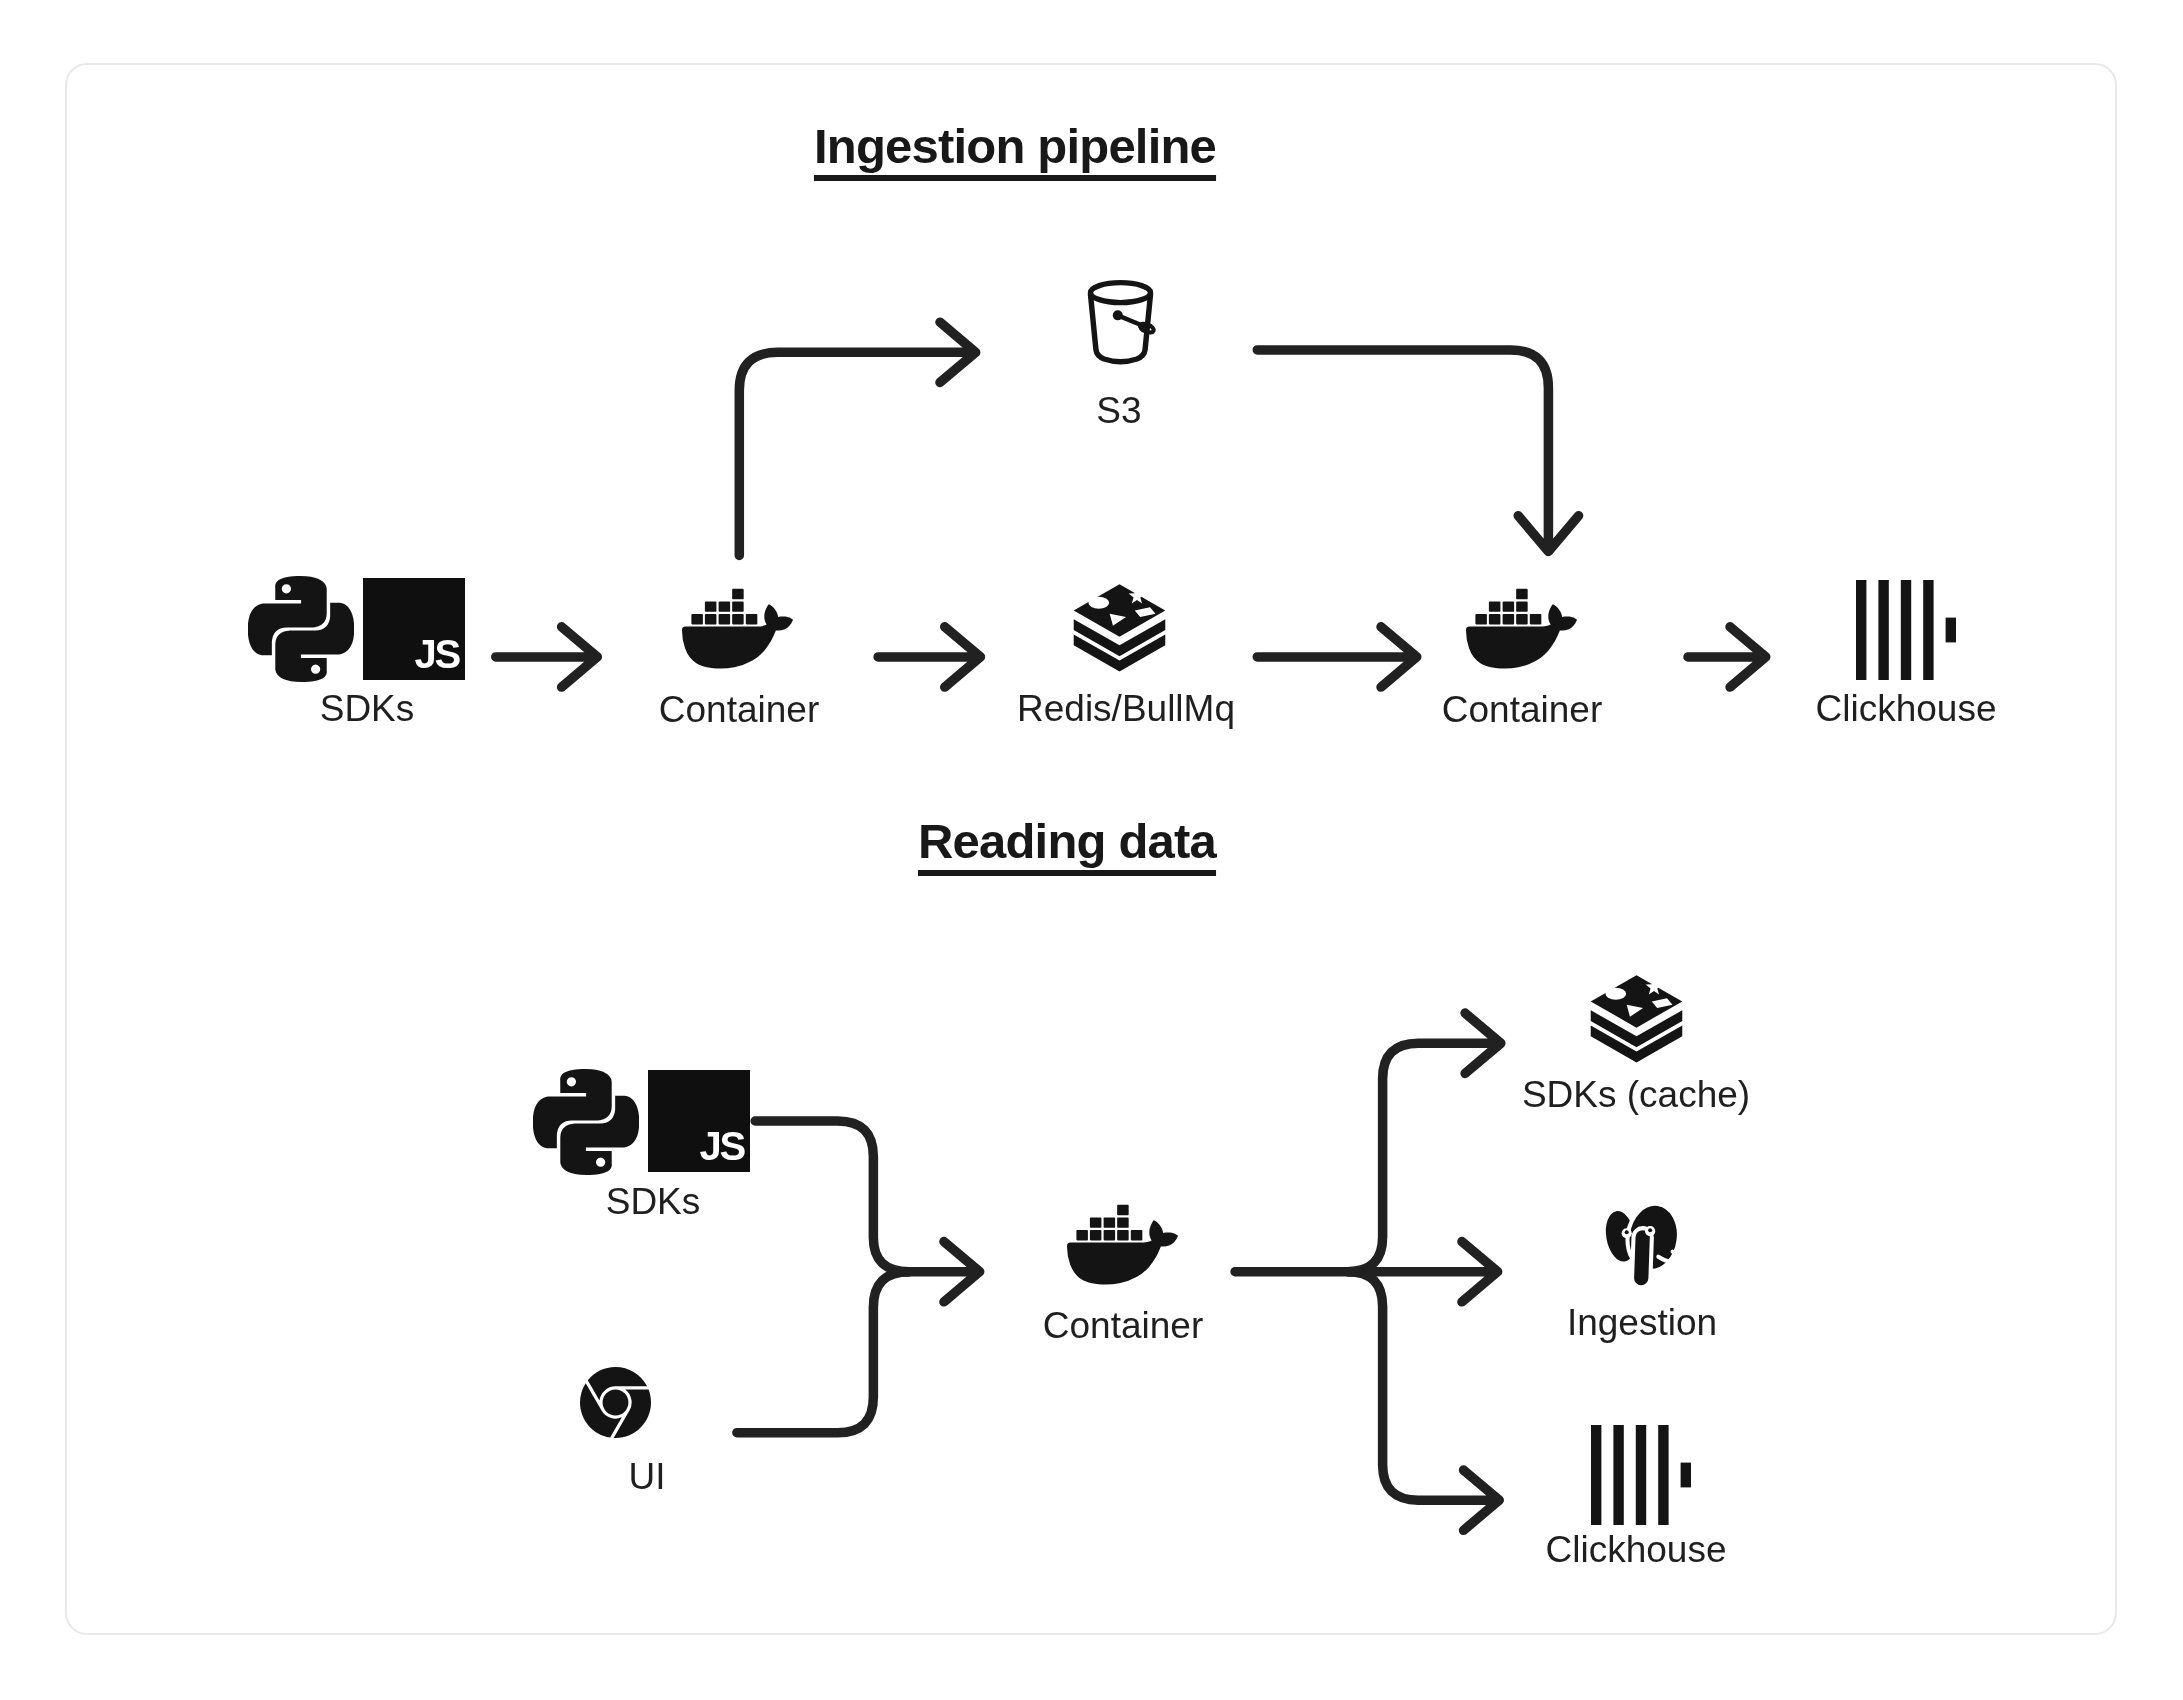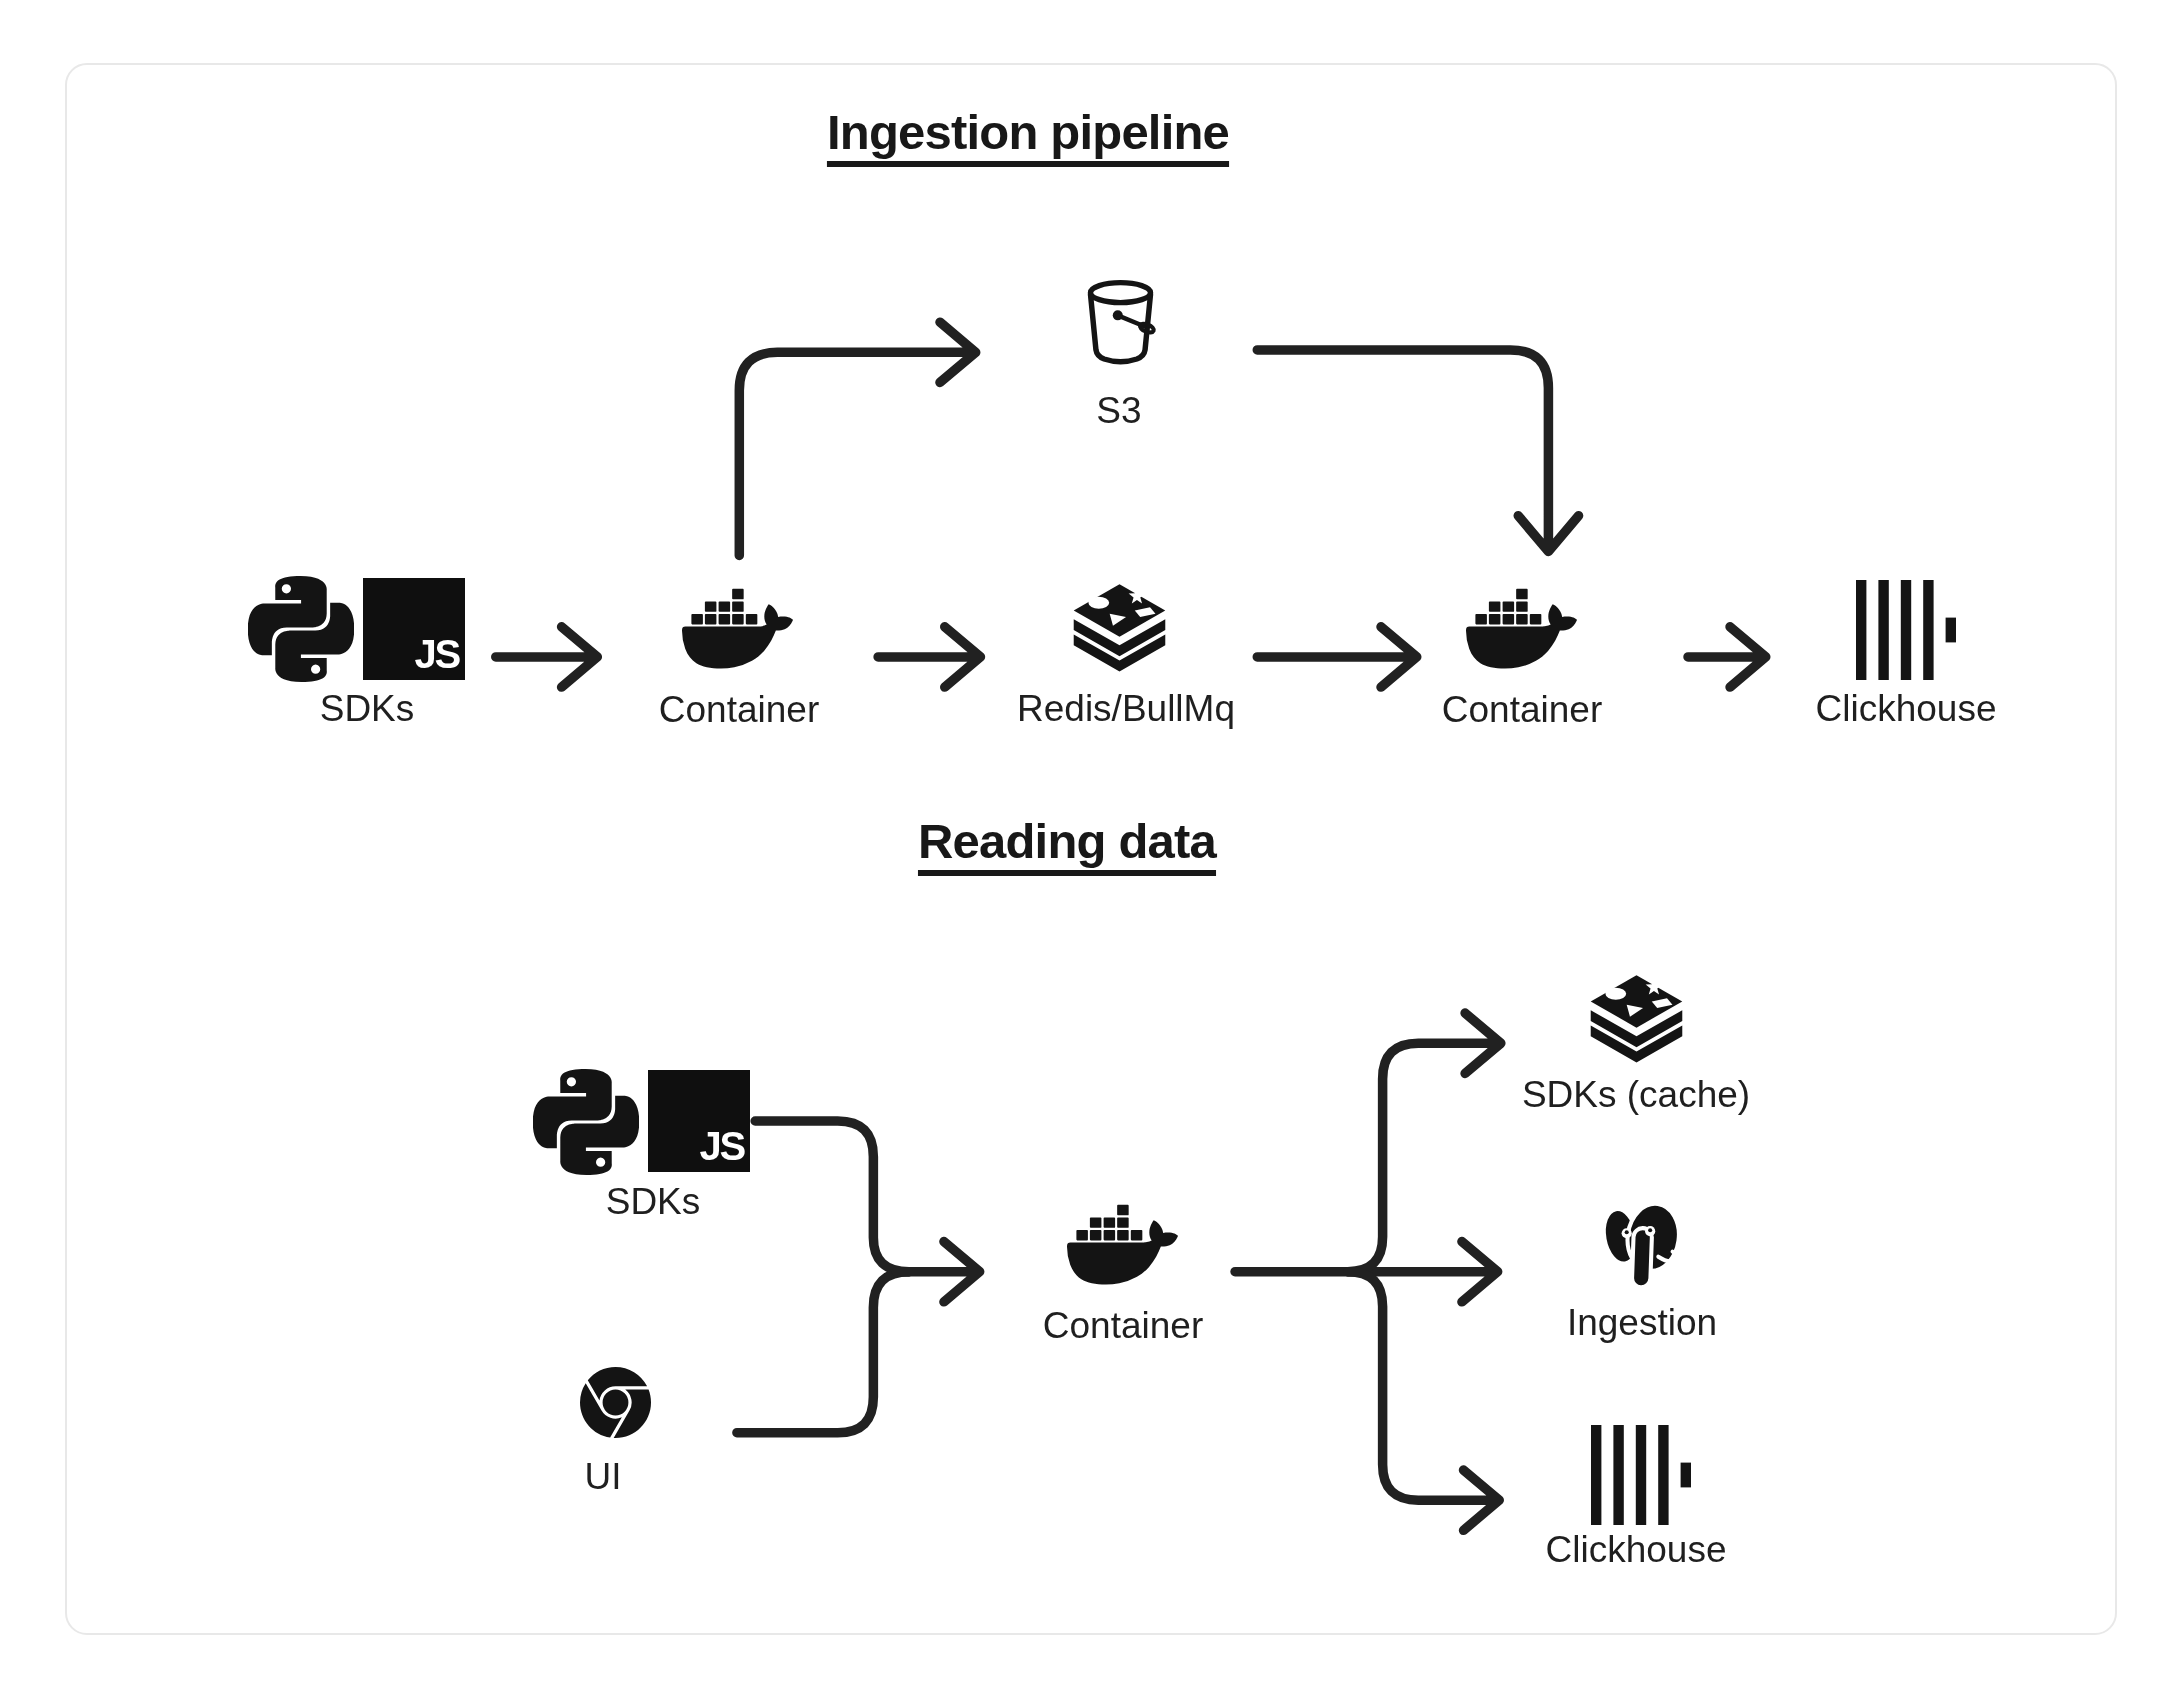--- a/index.html
+++ b/index.html
@@ -54,21 +54,21 @@
     <path d="M932 700 L932 492 Q932 444 980 444 L1230 444 M1185 406 L1230 444 L1185 482"></path>
     <path d="M1585 441 L1904 441 Q1952 441 1952 489 L1952 695 M1914 650 L1952 695 L1990 650"></path>
     <path d="M952 1413 L1056 1413 Q1101 1413 1101 1458 L1101 1560 Q1101 1603 1146 1603"></path>
     <path d="M929 1806 L1056 1806 Q1101 1806 1101 1761 L1101 1648 Q1101 1603 1146 1603"></path>
     <path d="M1130 1603 L1235 1603 M1190 1565 L1235 1603 L1190 1641"></path>
     <path d="M1557 1603 L1888 1603 M1843 1565 L1888 1603 L1843 1641"></path>
     <path d="M1699 1603 Q1743 1603 1743 1559 L1743 1360 Q1743 1315 1788 1315 L1892 1315 M1847 1277 L1892 1315 L1847 1353"></path>
     <path d="M1699 1603 Q1743 1603 1743 1647 L1743 1846 Q1743 1891 1788 1891 L1890 1891 M1845 1853 L1890 1891 L1845 1929"></path>
   </svg>
 
-  <h1 class="title" style="left:1015px;top:104px;margin-left:13px;">Ingestion pipeline</h1>
+  <h1 class="title" style="left:1015px;top:118px;">Ingestion pipeline</h1>
 
   <svg class="icon" style="left:248px;top:576px;" width="106" height="106" viewBox="0 0 24 24">
     <path fill="#141414" d="M14.25.18l.9.2.73.26.59.3.45.32.34.34.25.34.16.33.1.3.04.26.02.2-.01.13V8.5l-.05.63-.13.55-.21.46-.26.38-.3.31-.33.25-.35.19-.35.14-.33.1-.3.07-.26.04-.21.02H8.77l-.69.05-.59.14-.5.22-.41.27-.33.32-.27.35-.2.36-.15.37-.1.35-.07.32-.04.27-.02.21v3.06H3.17l-.21-.03-.28-.07-.32-.12-.35-.18-.36-.26-.36-.36-.35-.46-.32-.59-.28-.73-.21-.88-.14-1.05-.05-1.23.06-1.22.16-1.04.24-.87.32-.71.36-.57.4-.44.42-.33.42-.24.4-.16.36-.1.32-.05.24-.01h.16l.06.01h8.16v-.83H6.18l-.01-2.75-.02-.37.05-.34.11-.31.17-.28.25-.26.31-.23.38-.2.44-.18.51-.15.58-.12.64-.1.71-.06.77-.04.84-.02 1.27.05zm-6.3 1.98l-.23.33-.08.41.08.41.23.34.33.22.41.09.41-.09.33-.22.23-.34.08-.41-.08-.41-.23-.33-.33-.22-.41-.09-.41.09zm13.09 3.95l.28.06.32.12.35.18.36.27.36.35.35.47.32.59.28.73.21.88.14 1.04.05 1.23-.06 1.23-.16 1.04-.24.86-.32.71-.36.57-.4.45-.42.33-.42.24-.4.16-.36.09-.32.05-.24.02-.16-.01h-8.22v.82h5.84l.01 2.76.02.36-.05.34-.11.31-.17.29-.25.25-.31.24-.38.2-.44.17-.51.15-.58.13-.64.09-.71.07-.77.04-.84.01-1.27-.04-1.07-.14-.9-.2-.73-.25-.59-.3-.45-.33-.34-.34-.25-.34-.16-.33-.1-.3-.04-.25-.02-.2.01-.13v-5.34l.05-.64.13-.54.21-.46.26-.38.3-.32.33-.24.35-.2.35-.14.33-.1.3-.06.26-.04.21-.02.13-.01h5.84l.69-.05.59-.14.5-.21.41-.28.33-.32.27-.35.2-.36.15-.36.1-.35.07-.32.04-.28.02-.21V6.07h2.09l.14.01zm-6.47 14.25l-.23.33-.08.41.08.41.23.33.33.23.41.08.41-.08.33-.23.23-.33.08-.41-.08-.41-.23-.33-.33-.23-.41-.08-.41.08z"></path>
   </svg>
   <div class="jsbox" style="left:363px;top:578px;width:102px;height:102px;">
     <span>JS</span>
   </div>
   <div class="label" style="left:367px;top:689px;">SDKs</div>
 
   <svg class="icon" style="left:682px;top:587px;" width="111" height="87" viewBox="0 3 24 18.8">
@@ -116,21 +116,21 @@
     <path fill="#141414" d="M14.25.18l.9.2.73.26.59.3.45.32.34.34.25.34.16.33.1.3.04.26.02.2-.01.13V8.5l-.05.63-.13.55-.21.46-.26.38-.3.31-.33.25-.35.19-.35.14-.33.1-.3.07-.26.04-.21.02H8.77l-.69.05-.59.14-.5.22-.41.27-.33.32-.27.35-.2.36-.15.37-.1.35-.07.32-.04.27-.02.21v3.06H3.17l-.21-.03-.28-.07-.32-.12-.35-.18-.36-.26-.36-.36-.35-.46-.32-.59-.28-.73-.21-.88-.14-1.05-.05-1.23.06-1.22.16-1.04.24-.87.32-.71.36-.57.4-.44.42-.33.42-.24.4-.16.36-.1.32-.05.24-.01h.16l.06.01h8.16v-.83H6.18l-.01-2.75-.02-.37.05-.34.11-.31.17-.28.25-.26.31-.23.38-.2.44-.18.51-.15.58-.12.64-.1.71-.06.77-.04.84-.02 1.27.05zm-6.3 1.98l-.23.33-.08.41.08.41.23.34.33.22.41.09.41-.09.33-.22.23-.34.08-.41-.08-.41-.23-.33-.33-.22-.41-.09-.41.09zm13.09 3.95l.28.06.32.12.35.18.36.27.36.35.35.47.32.59.28.73.21.88.14 1.04.05 1.23-.06 1.23-.16 1.04-.24.86-.32.71-.36.57-.4.45-.42.33-.42.24-.4.16-.36.09-.32.05-.24.02-.16-.01h-8.22v.82h5.84l.01 2.76.02.36-.05.34-.11.31-.17.29-.25.25-.31.24-.38.2-.44.17-.51.15-.58.13-.64.09-.71.07-.77.04-.84.01-1.27-.04-1.07-.14-.9-.2-.73-.25-.59-.3-.45-.33-.34-.34-.25-.34-.16-.33-.1-.3-.04-.25-.02-.2.01-.13v-5.34l.05-.64.13-.54.21-.46.26-.38.3-.32.33-.24.35-.2.35-.14.33-.1.3-.06.26-.04.21-.02.13-.01h5.84l.69-.05.59-.14.5-.21.41-.28.33-.32.27-.35.2-.36.15-.36.1-.35.07-.32.04-.28.02-.21V6.07h2.09l.14.01zm-6.47 14.25l-.23.33-.08.41.08.41.23.33.33.23.41.08.41-.08.33-.23.23-.33.08-.41-.08-.41-.23-.33-.33-.23-.41-.08-.41.08z"></path>
   </svg>
   <div class="jsbox" style="left:648px;top:1070px;width:102px;height:102px;">
     <span>JS</span>
   </div>
   <div class="label" style="left:653px;top:1182px;">SDKs</div>
 
   <svg class="icon" style="left:580px;top:1367px;" width="71" height="71" viewBox="0 0 24 24">
     <path fill="#141414" d="M12 0C8.21 0 4.831 1.757 2.632 4.501l3.953 6.848A5.454 5.454 0 0 1 12 6.545h10.691A12 12 0 0 0 12 0zM1.931 5.47A11.943 11.943 0 0 0 0 12c0 6.012 4.42 10.991 10.189 11.864l3.953-6.847a5.45 5.45 0 0 1-6.865-2.29zm13.342 2.166a5.446 5.446 0 0 1 1.45 7.09l.002.001h-.002l-5.344 9.257c.206.01.413.016.621.016 6.627 0 12-5.373 12-12 0-1.54-.29-3.011-.818-4.364zM12 16.364a4.364 4.364 0 1 1 0-8.728 4.364 4.364 0 0 1 0 8.728Z"></path>
   </svg>
-  <div class="label" style="left:603px;top:1457px;">UI</div>
+  <div class="label" style="left:647px;top:1457px;">UI</div>
 
   <svg class="icon" style="left:1067px;top:1203px;" width="111" height="87" viewBox="0 3 24 18.8">
     <path fill="#141414" d="M13.983 11.078h2.119a.186.186 0 00.186-.185V9.006a.186.186 0 00-.186-.186h-2.119a.185.185 0 00-.185.185v1.888c0 .102.083.185.185.185m-2.954-5.43h2.118a.186.186 0 00.186-.186V3.574a.186.186 0 00-.186-.185h-2.118a.185.185 0 00-.185.185v1.888c0 .102.082.185.185.185m0 2.716h2.118a.187.187 0 00.186-.186V6.29a.186.186 0 00-.186-.185h-2.118a.185.185 0 00-.185.185v1.887c0 .102.082.185.185.186m-2.93 0h2.12a.186.186 0 00.184-.186V6.29a.185.185 0 00-.185-.185H8.1a.185.185 0 00-.185.185v1.887c0 .102.083.185.185.186m-2.964 0h2.119a.186.186 0 00.185-.186V6.29a.185.185 0 00-.185-.185H5.136a.186.186 0 00-.186.185v1.887c0 .102.084.185.186.186m5.893 2.715h2.118a.186.186 0 00.186-.185V9.006a.186.186 0 00-.186-.186h-2.118a.185.185 0 00-.185.185v1.888c0 .102.082.185.185.185m-2.93 0h2.12a.185.185 0 00.184-.185V9.006a.185.185 0 00-.184-.186h-2.12a.185.185 0 00-.184.185v1.888c0 .102.083.185.185.185m-2.964 0h2.119a.185.185 0 00.185-.185V9.006a.185.185 0 00-.184-.186h-2.12a.186.186 0 00-.186.186v1.887c0 .102.084.185.186.185m-2.92 0h2.12a.185.185 0 00.184-.185V9.006a.185.185 0 00-.184-.186h-2.12a.185.185 0 00-.184.185v1.888c0 .102.082.185.185.185M23.763 9.89c-.065-.051-.672-.51-1.954-.51-.338.001-.676.03-1.01.087-.248-1.7-1.653-2.53-1.716-2.566l-.344-.199-.226.327c-.284.438-.49.922-.612 1.43-.23.97-.09 1.882.403 2.661-.595.332-1.55.413-1.744.42H.751a.751.751 0 00-.75.748 11.376 11.376 0 00.692 4.062c.545 1.428 1.355 2.48 2.41 3.124 1.18.723 3.1 1.137 5.275 1.137.983.003 1.963-.086 2.93-.266a12.248 12.248 0 003.823-1.389c.98-.567 1.86-1.288 2.61-2.136 1.252-1.418 1.998-2.997 2.553-4.4h.221c1.372 0 2.215-.549 2.68-1.009.309-.293.55-.65.707-1.046l.098-.288Z"></path>
   </svg>
   <div class="label" style="left:1123px;top:1306px;">Container</div>
 
   <svg class="icon" style="left:1582px;top:973px;" width="109" height="94" viewBox="0 0 100 86">
     <path fill="#141414" d="M50 2 L92 26 L50 50 L8 26 Z"></path>
     <polygon fill="#ffffff" points="66,5 67.9,10.3 73.6,10.5 69.1,14 70.7,19.5 66,16.3 61.3,19.5 62.9,14 58.4,10.5 64.1,10.3"></polygon>
     <ellipse fill="#ffffff" cx="31" cy="19" rx="9.5" ry="5.5"></ellipse>

